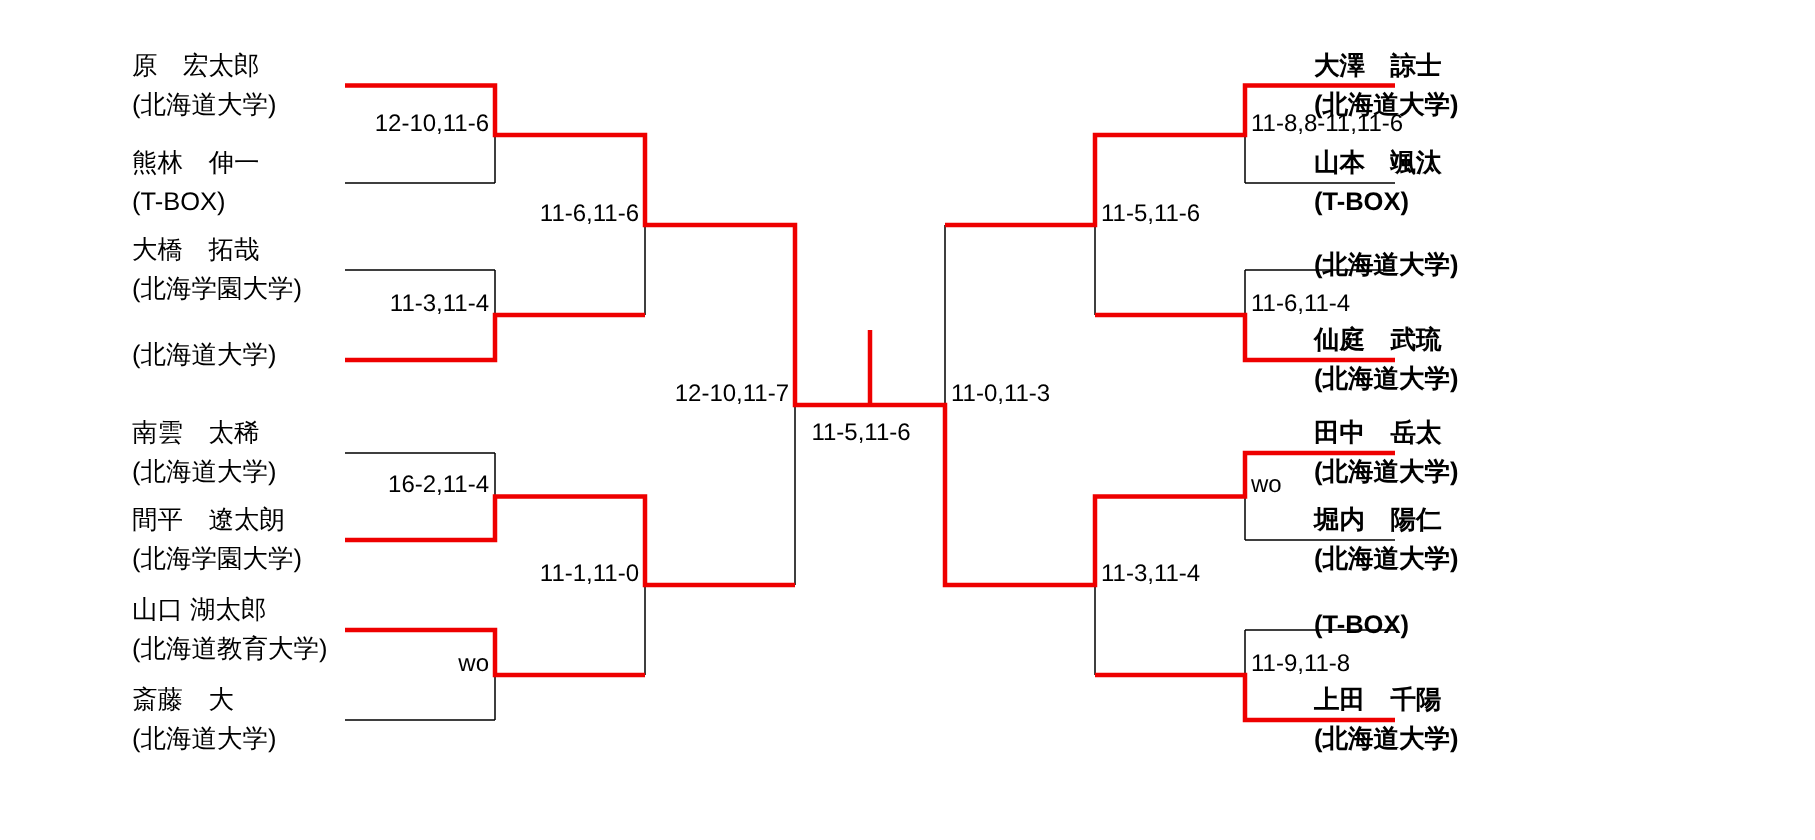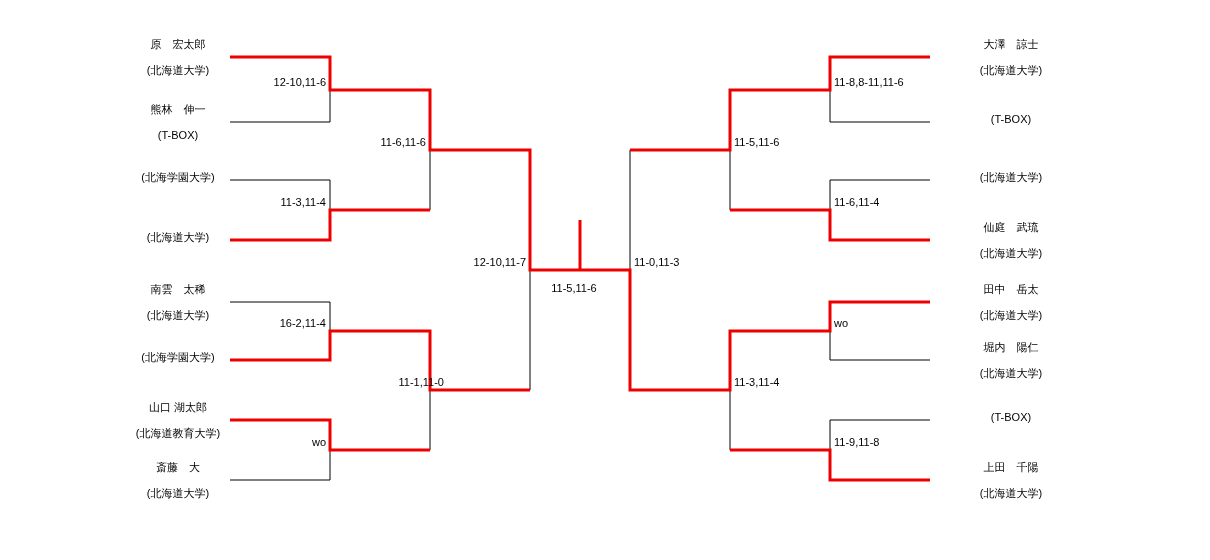--- a/index.html
+++ b/index.html
@@ -1,24 +1,24 @@
 <!DOCTYPE html>
 <html><head>
 <meta charset="utf-8">
 <style>
   html,body{margin:0;padding:0;background:#ffffff;}
   body{font-family:"Liberation Sans","DejaVu Sans",sans-serif;color:#000;}
   .stage{position:relative;width:1210px;height:560px;background:#ffffff;overflow:hidden;}
   .lines{position:absolute;left:0;top:0;}
-  .entry{position:absolute;width:180px;text-align:center;font-size:11px;letter-spacing:0;}
+  .entry{position:absolute;width:180px;text-align:left;font-size:17px;letter-spacing:0;}
   .entry .nm{height:16px;line-height:16px;white-space:nowrap;}
   .entry .af{height:16px;line-height:16px;margin-top:10px;white-space:nowrap;}
   .entry.l{left:88px;}
-  .entry.r{left:921px;}
-  .score{position:absolute;font-size:11px;line-height:15px;height:15px;white-space:nowrap;}
+  .entry.r{left:876px;font-weight:bold;}
+  .score{position:absolute;font-size:16px;line-height:15px;height:15px;white-space:nowrap;}
   .ra{text-align:right;}
   .ca{text-align:center;}
 </style>
 </head>
 <body>
 
 <div class="stage">
 
   <svg class="lines" width="1210" height="560" viewBox="0 0 1210 560">
 
@@ -52,46 +52,49 @@
 
   <div class="entry l" style="top:36px">
     <div class="nm">原　宏太郎</div>
     <div class="af">(北海道大学)</div>
   </div>
   <div class="entry l" style="top:101px">
     <div class="nm">熊林　伸一</div>
     <div class="af">(T-BOX)</div>
   </div>
   <div class="entry l" style="top:159px">
+    <div class="nm">大橋　拓哉</div>
     <div class="af">(北海学園大学)</div>
   </div>
   <div class="entry l" style="top:219px">
     <div class="af">(北海道大学)</div>
   </div>
   <div class="entry l" style="top:281px">
     <div class="nm">南雲　太稀</div>
     <div class="af">(北海道大学)</div>
   </div>
   <div class="entry l" style="top:339px">
+    <div class="nm">間平　遼太朗</div>
     <div class="af">(北海学園大学)</div>
   </div>
   <div class="entry l" style="top:399px">
     <div class="nm">山口 湖太郎</div>
     <div class="af">(北海道教育大学)</div>
   </div>
   <div class="entry l" style="top:459px">
     <div class="nm">斎藤　大</div>
     <div class="af">(北海道大学)</div>
   </div>
 
   <div class="entry r" style="top:36px">
     <div class="nm">大澤　諒士</div>
     <div class="af">(北海道大学)</div>
   </div>
   <div class="entry r" style="top:101px">
+    <div class="nm">山本　颯汰</div>
     <div class="af">(T-BOX)</div>
   </div>
   <div class="entry r" style="top:159px">
     <div class="af">(北海道大学)</div>
   </div>
   <div class="entry r" style="top:219px">
     <div class="nm">仙庭　武琉</div>
     <div class="af">(北海道大学)</div>
   </div>
   <div class="entry r" style="top:281px">
@@ -108,21 +111,21 @@
   <div class="entry r" style="top:459px">
     <div class="nm">上田　千陽</div>
     <div class="af">(北海道大学)</div>
   </div>
 
   <div class="score ra" style="left:222px;top:75px;width:104px">12-10,11-6</div>
   <div class="score ra" style="left:222px;top:195px;width:104px">11-3,11-4</div>
   <div class="score ra" style="left:222px;top:316px;width:104px">16-2,11-4</div>
   <div class="score ra" style="left:222px;top:435px;width:104px">wo</div>
   <div class="score ra" style="left:322px;top:135px;width:104px">11-6,11-6</div>
-  <div class="score ra" style="left:340px;top:375px;width:104px">11-1,11-0</div>
+  <div class="score ra" style="left:322px;top:375px;width:104px">11-1,11-0</div>
   <div class="score ra" style="left:422px;top:255px;width:104px">12-10,11-7</div>
 
   <div class="score ca" style="left:514px;top:281px;width:120px">11-5,11-6</div>
 
   <div class="score" style="left:634px;top:255px">11-0,11-3</div>
   <div class="score" style="left:734px;top:135px">11-5,11-6</div>
   <div class="score" style="left:734px;top:375px">11-3,11-4</div>
   <div class="score" style="left:834px;top:75px">11-8,8-11,11-6</div>
   <div class="score" style="left:834px;top:195px">11-6,11-4</div>
   <div class="score" style="left:834px;top:316px">wo</div>

